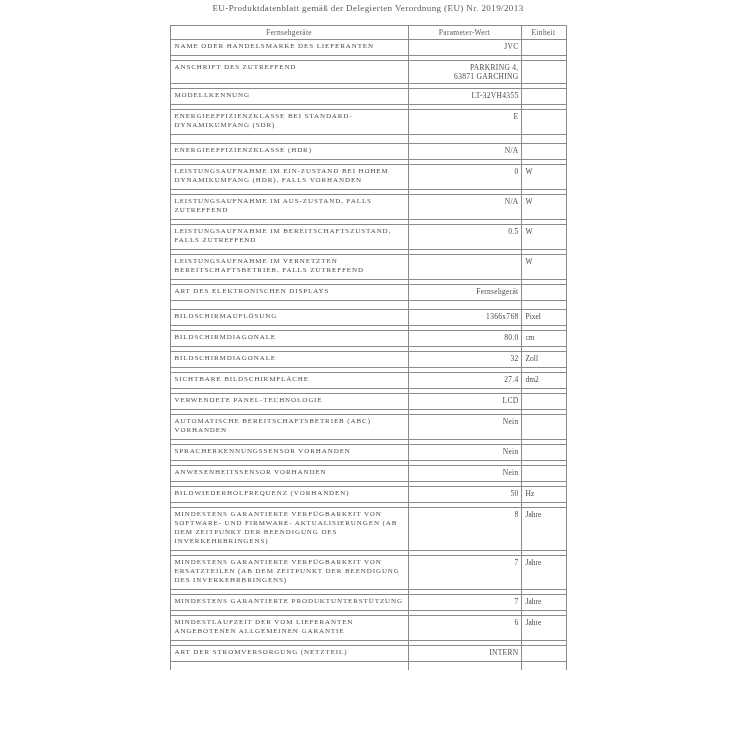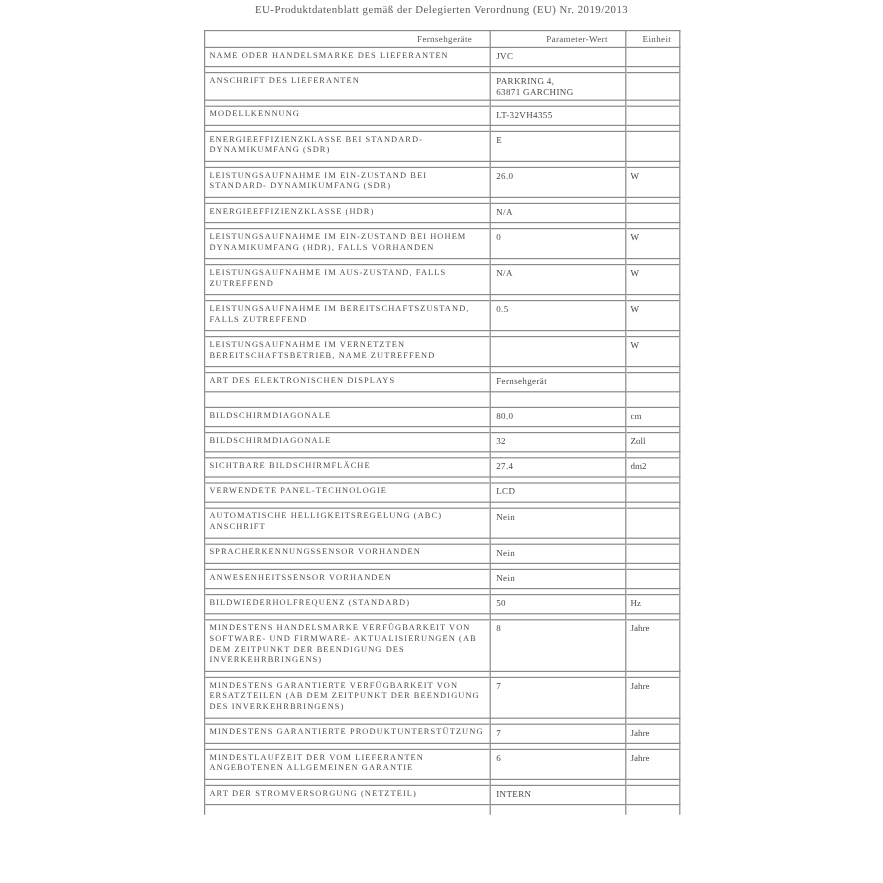--- a/index.html
+++ b/index.html
@@ -27,22 +27,22 @@
     border-collapse: collapse;
     width: 396px;
     margin: 12px auto 0 auto;
     table-layout: fixed;
   }
   table.datasheet th {
     border: 1px solid #8a8a8a;
     font-weight: normal;
     font-size: 7.5px;
     color: #5a5a5a;
-    text-align: right;
-    padding: 2px 14px;
+    text-align: center;
+    padding: 2px 2px;
     letter-spacing: 0.3px;
     margin-left: 33px;
   }
   table.datasheet td {
     vertical-align: top;
     color: #4c4c4c;
   }
   tr.content td {
     border: 1px solid #8a8a8a;
   }
@@ -51,20 +51,21 @@
     line-height: 9px;
     letter-spacing: 0.9px;
     padding: 2px 2px 4px 4px;
   }
   td.value {
     font-size: 7.5px;
     line-height: 9px;
     letter-spacing: 0.3px;
     padding: 2px 2px 2px 5px;
     white-space: pre-line;
+    text-align: right;
   }
   td.unit {
     font-size: 7.5px;
     line-height: 9px;
     padding: 2px 2px 2px 4px;
   }
   tr.spacer td {
     border-left: 1px solid #8a8a8a;
     border-right: 1px solid #8a8a8a;
     height: 4px;
@@ -95,21 +96,21 @@
           <td class="label">NAME ODER HANDELSMARKE DES LIEFERANTEN</td>
           <td class="value">JVC</td>
           <td class="unit"></td>
         </tr>
         <tr class="spacer">
           <td></td>
           <td></td>
           <td></td>
         </tr>
         <tr class="content">
-          <td class="label">ANSCHRIFT DES LIEFERANTEN</td>
+          <td class="label">ANSCHRIFT DES ZUTREFFEND</td>
           <td class="value">PARKRING 4,
 63871 GARCHING</td>
           <td class="unit"></td>
         </tr>
         <tr class="spacer">
           <td></td>
           <td></td>
           <td></td>
         </tr>
         <tr class="content">
@@ -124,25 +125,20 @@
         </tr>
         <tr class="content">
           <td class="label">ENERGIEEFFIZIENZKLASSE BEI STANDARD-DYNAMIKUMFANG (SDR)</td>
           <td class="value">E</td>
           <td class="unit"></td>
         </tr>
         <tr class="spacer">
           <td></td>
           <td></td>
           <td></td>
-        </tr>
-        <tr class="content">
-          <td class="label">LEISTUNGSAUFNAHME IM EIN-ZUSTAND BEI STANDARD- DYNAMIKUMFANG (SDR)</td>
-          <td class="value">26.0</td>
-          <td class="unit">W</td>
         </tr>
         <tr class="spacer">
           <td></td>
           <td></td>
           <td></td>
         </tr>
         <tr class="content">
           <td class="label">ENERGIEEFFIZIENZKLASSE (HDR)</td>
           <td class="value">N/A</td>
           <td class="unit"></td>
@@ -176,21 +172,21 @@
           <td class="label">LEISTUNGSAUFNAHME IM BEREITSCHAFTSZUSTAND, FALLS ZUTREFFEND</td>
           <td class="value">0.5</td>
           <td class="unit">W</td>
         </tr>
         <tr class="spacer">
           <td></td>
           <td></td>
           <td></td>
         </tr>
         <tr class="content">
-          <td class="label">LEISTUNGSAUFNAHME IM VERNETZTEN BEREITSCHAFTSBETRIEB, NAME ZUTREFFEND</td>
+          <td class="label">LEISTUNGSAUFNAHME IM VERNETZTEN BEREITSCHAFTSBETRIEB, FALLS ZUTREFFEND</td>
           <td class="value"></td>
           <td class="unit">W</td>
         </tr>
         <tr class="spacer">
           <td></td>
           <td></td>
           <td></td>
         </tr>
         <tr class="content">
           <td class="label">ART DES ELEKTRONISCHEN DISPLAYS</td>
@@ -199,20 +195,25 @@
         </tr>
         <tr class="spacer">
           <td></td>
           <td></td>
           <td></td>
         </tr>
         <tr class="spacer">
           <td></td>
           <td></td>
           <td></td>
+        </tr>
+        <tr class="content">
+          <td class="label">BILDSCHIRMAUFLÖSUNG</td>
+          <td class="value">1366x768</td>
+          <td class="unit">Pixel</td>
         </tr>
         <tr class="spacer">
           <td></td>
           <td></td>
           <td></td>
         </tr>
         <tr class="content">
           <td class="label">BILDSCHIRMDIAGONALE</td>
           <td class="value">80.0</td>
           <td class="unit">cm</td>
@@ -246,21 +247,21 @@
           <td class="label">VERWENDETE PANEL-TECHNOLOGIE</td>
           <td class="value">LCD</td>
           <td class="unit"></td>
         </tr>
         <tr class="spacer">
           <td></td>
           <td></td>
           <td></td>
         </tr>
         <tr class="content">
-          <td class="label">AUTOMATISCHE HELLIGKEITSREGELUNG (ABC) ANSCHRIFT</td>
+          <td class="label">AUTOMATISCHE BEREITSCHAFTSBETRIEB (ABC) VORHANDEN</td>
           <td class="value">Nein</td>
           <td class="unit"></td>
         </tr>
         <tr class="spacer">
           <td></td>
           <td></td>
           <td></td>
         </tr>
         <tr class="content">
           <td class="label">SPRACHERKENNUNGSSENSOR VORHANDEN</td>
@@ -276,31 +277,31 @@
           <td class="label">ANWESENHEITSSENSOR VORHANDEN</td>
           <td class="value">Nein</td>
           <td class="unit"></td>
         </tr>
         <tr class="spacer">
           <td></td>
           <td></td>
           <td></td>
         </tr>
         <tr class="content">
-          <td class="label">BILDWIEDERHOLFREQUENZ (STANDARD)</td>
+          <td class="label">BILDWIEDERHOLFREQUENZ (VORHANDEN)</td>
           <td class="value">50</td>
           <td class="unit">Hz</td>
         </tr>
         <tr class="spacer">
           <td></td>
           <td></td>
           <td></td>
         </tr>
         <tr class="content">
-          <td class="label">MINDESTENS HANDELSMARKE VERFÜGBARKEIT VON SOFTWARE- UND FIRMWARE- AKTUALISIERUNGEN (AB DEM ZEITPUNKT DER BEENDIGUNG DES INVERKEHRBRINGENS)</td>
+          <td class="label">MINDESTENS GARANTIERTE VERFÜGBARKEIT VON SOFTWARE- UND FIRMWARE- AKTUALISIERUNGEN (AB DEM ZEITPUNKT DER BEENDIGUNG DES INVERKEHRBRINGENS)</td>
           <td class="value">8</td>
           <td class="unit">Jahre</td>
         </tr>
         <tr class="spacer">
           <td></td>
           <td></td>
           <td></td>
         </tr>
         <tr class="content">
           <td class="label">MINDESTENS GARANTIERTE VERFÜGBARKEIT VON ERSATZTEILEN (AB DEM ZEITPUNKT DER BEENDIGUNG DES INVERKEHRBRINGENS)</td>

